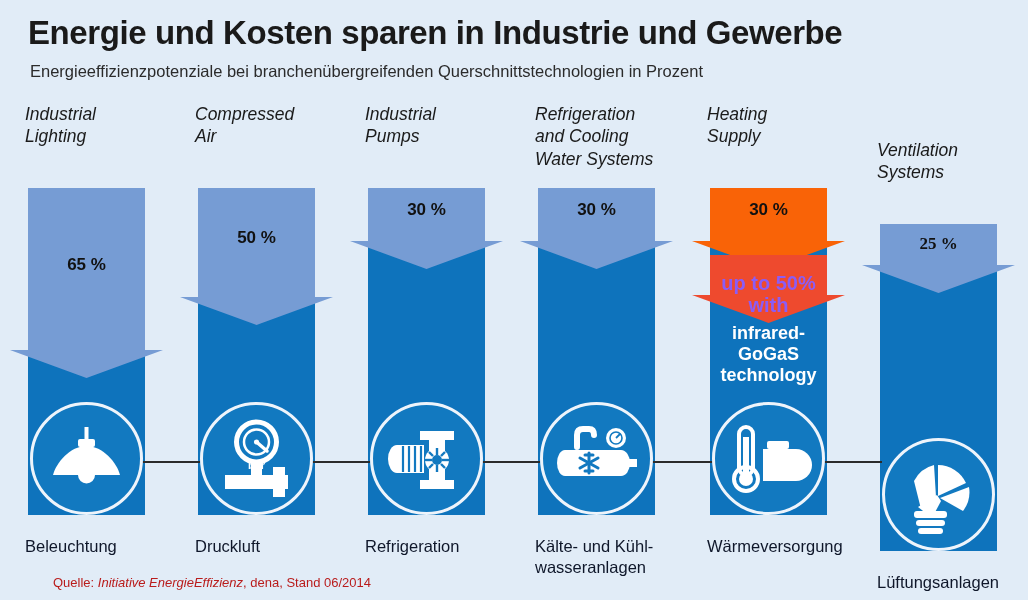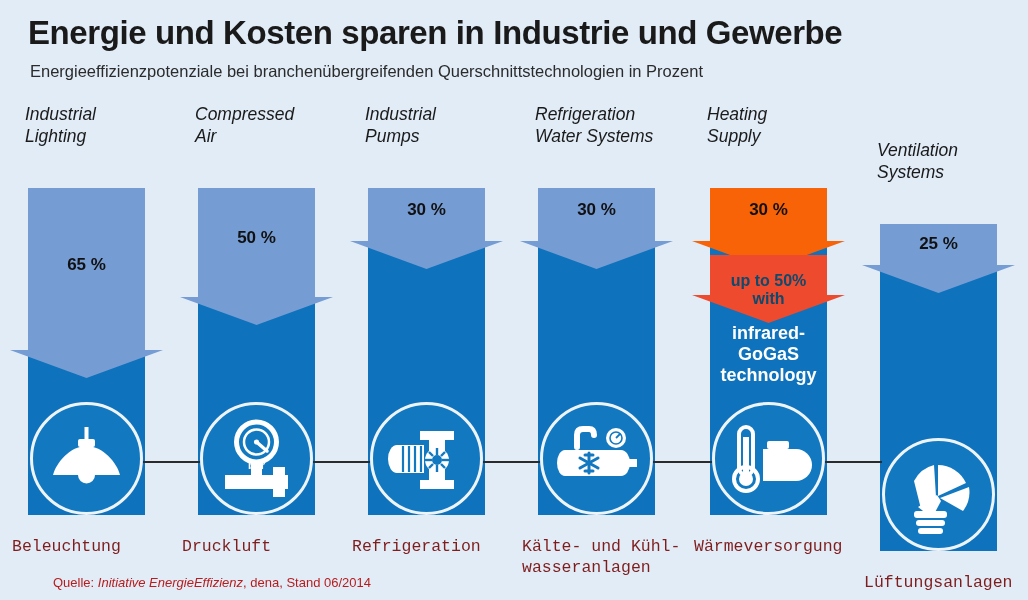--- a/index.html
+++ b/index.html
@@ -47,43 +47,43 @@
     text-align:center;font-size:17px;font-weight:bold;color:#111;
   }
 
   
   .redarrow{
     position:absolute;left:10px;width:153px;
     background:#ee4a2e;
   }
   .redlabel{
     position:absolute;left:20px;width:133px;text-align:center;
-    font-size:16px;font-weight:bold;color:#0c4a6e;line-height:1.12;
+    font-size:20px;font-weight:bold;color:#8b5cf6;line-height:1.12;
   }
   .gogas{
     position:absolute;left:22px;width:129px;text-align:center;
     font-size:18px;font-weight:bold;color:#ffffff;line-height:1.16;
   }
 
   
   .circle{
     position:absolute;left:30px;top:402px;width:113px;height:113px;
     border-radius:50%;background:#1279c0;border:3px solid #eef4fb;
     box-sizing:border-box;
   }
   .circle svg{position:absolute;left:0;top:0;}
 
   
   .connector{
     position:absolute;height:2px;background:#2b2b2b;top:461px;
   }
 
   .footlabel{
-    position:absolute;top:536px;left:12px;width:180px;
-    font-size:16.5px;line-height:1.3;color:#7f1d1d;font-family:Liberation Mono, monospace;
+    position:absolute;top:536px;left:25px;width:180px;
+    font-size:16.5px;line-height:1.3;color:#0f172a;
   }
 
   .source{
     position:absolute;left:30px;top:575px;
     font-size:13px;color:#b91c1c;white-space:nowrap;margin-left:23px;
   }
   .source i{font-style:italic;}
 </style>
 </head>
 <body>
@@ -175,20 +175,21 @@
       </svg>
     </div>
     <div class="footlabel">
       <div>Refrigeration</div>
     </div>
   </div>
 
   <div class="col" style="left:510px;">
     <div class="head">
       <div>Refrigeration</div>
+      <div>and Cooling</div>
       <div>Water Systems</div>
     </div>
     <div class="bar" style="top:241px;height:274px;"></div>
     <div class="arrow" style="top:188px;height:81px;clip-path:polygon(18px 0,135px 0,135px 53px,153px 53px,76.5px 81px,0 53px,18px 53px);"></div>
     <div class="pct" style="top:200px;">30 %</div>
     <div class="circle">
       <svg width="107" height="107" viewBox="0 0 107 107">
         <path d="M34 42 L34 30 Q34 24 40 24 L46 24 Q51 24 51 30" fill="none" stroke="#fff" stroke-width="6" stroke-linecap="round"></path>
         <circle cx="73" cy="33" r="10" fill="#fff"></circle>
         <circle cx="73" cy="33" r="6" fill="none" stroke="#1279c0" stroke-width="1.6"></circle>
@@ -248,21 +249,21 @@
     </div>
   </div>
 
   <div class="col" style="left:852px;margin-top:36px;">
     <div class="head">
       <div>Ventilation</div>
       <div>Systems</div>
     </div>
     <div class="bar" style="top:229px;height:286px;"></div>
     <div class="arrow" style="top:188px;height:69px;clip-path:polygon(18px 0,135px 0,135px 41px,153px 41px,76.5px 69px,0 41px,18px 41px);"></div>
-    <div class="pct" style="top:198px;">25 %</div>
+    <div class="pct" style="top:198px;font-family:Liberation Serif, serif;">25 %</div>
     <div class="circle">
       <svg width="107" height="107" viewBox="0 0 107 107">
         <path d="M53 24 a31 31 0 0 1 28 18 L53 55 Z" fill="#fff"></path>
         <path d="M84 46 a31 31 0 0 1 -6 24 L55 57 Z" fill="#fff"></path>
         <path d="M29 40 a31 31 0 0 1 20 -16 L51 56 L36 68 Z" fill="#fff"></path>
         <path d="M33 66 L52 54 L56 60 L47 77 Z" fill="#fff"></path>
         <rect x="29" y="70" width="33" height="7" rx="3" fill="#fff"></rect>
         <rect x="31" y="79" width="29" height="6" rx="3" fill="#fff"></rect>
         <rect x="33" y="87" width="25" height="6" rx="3" fill="#fff"></rect>
       </svg>

